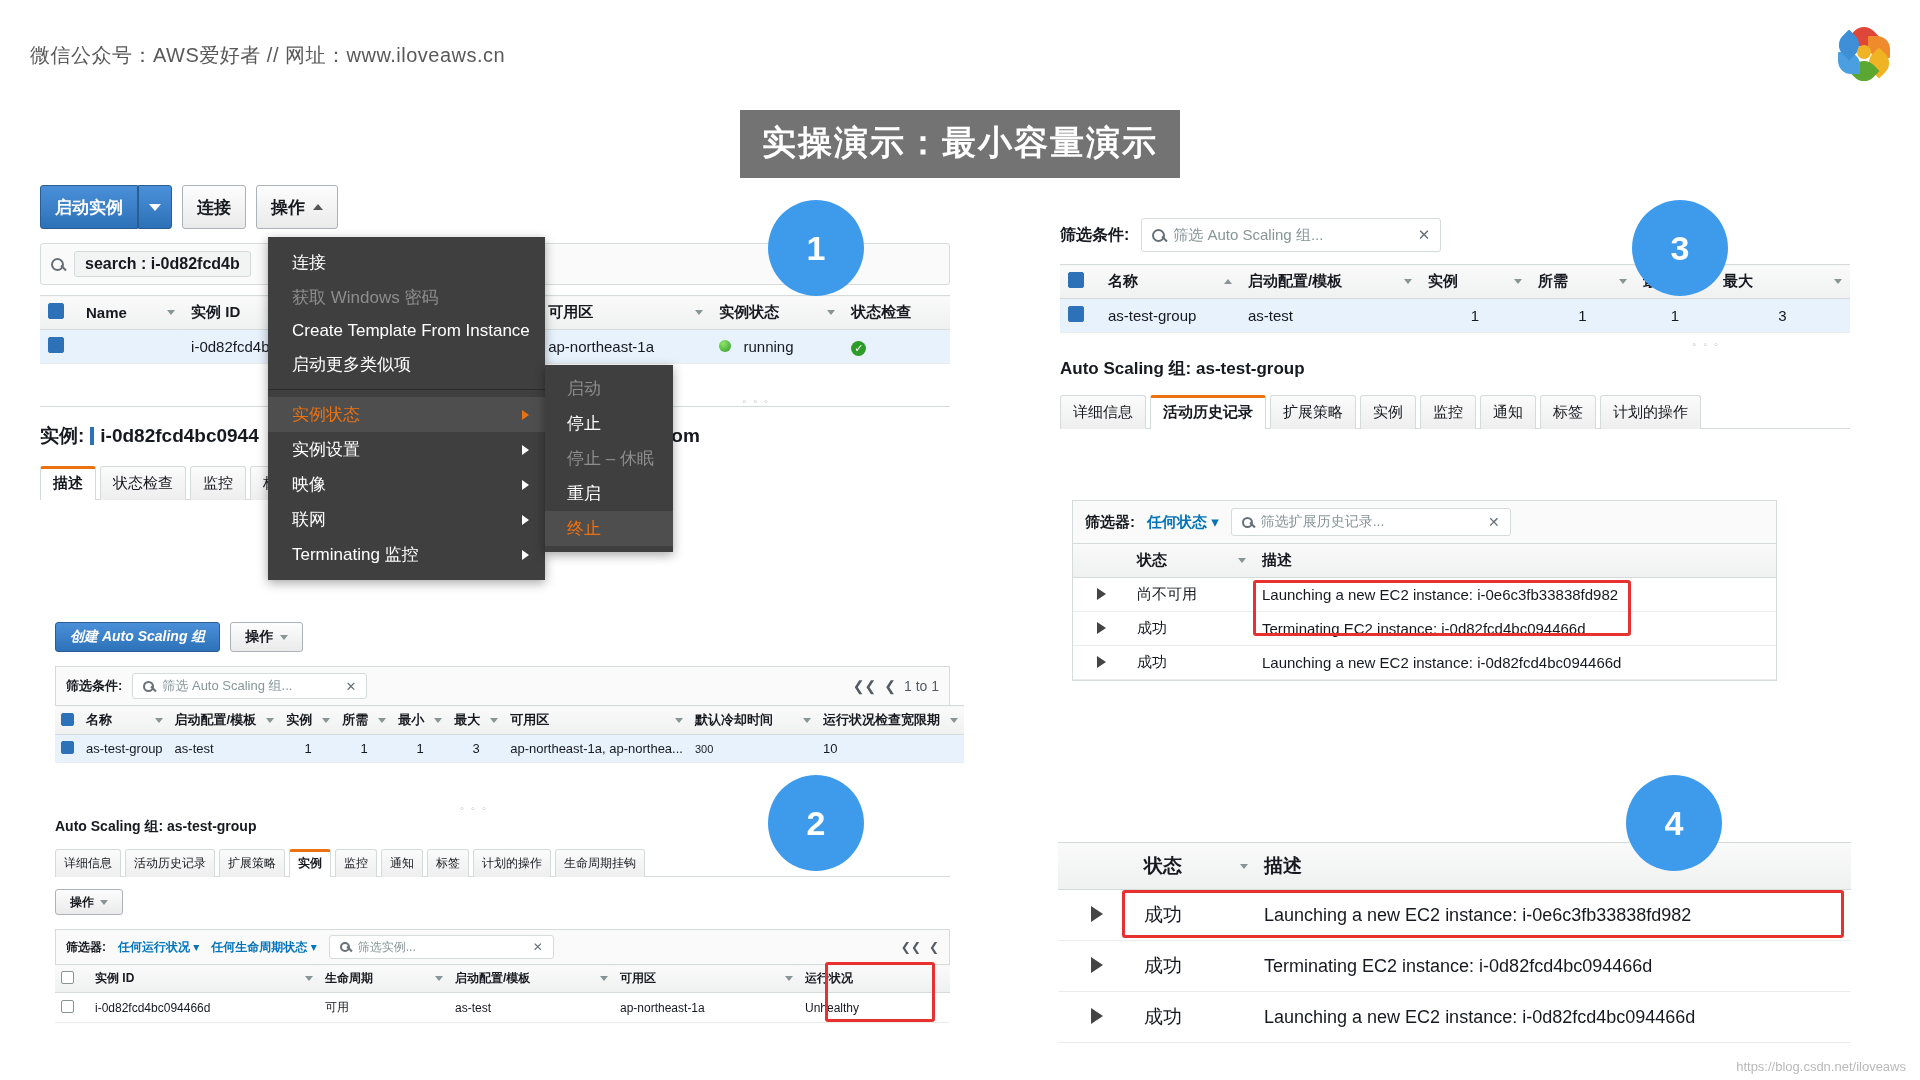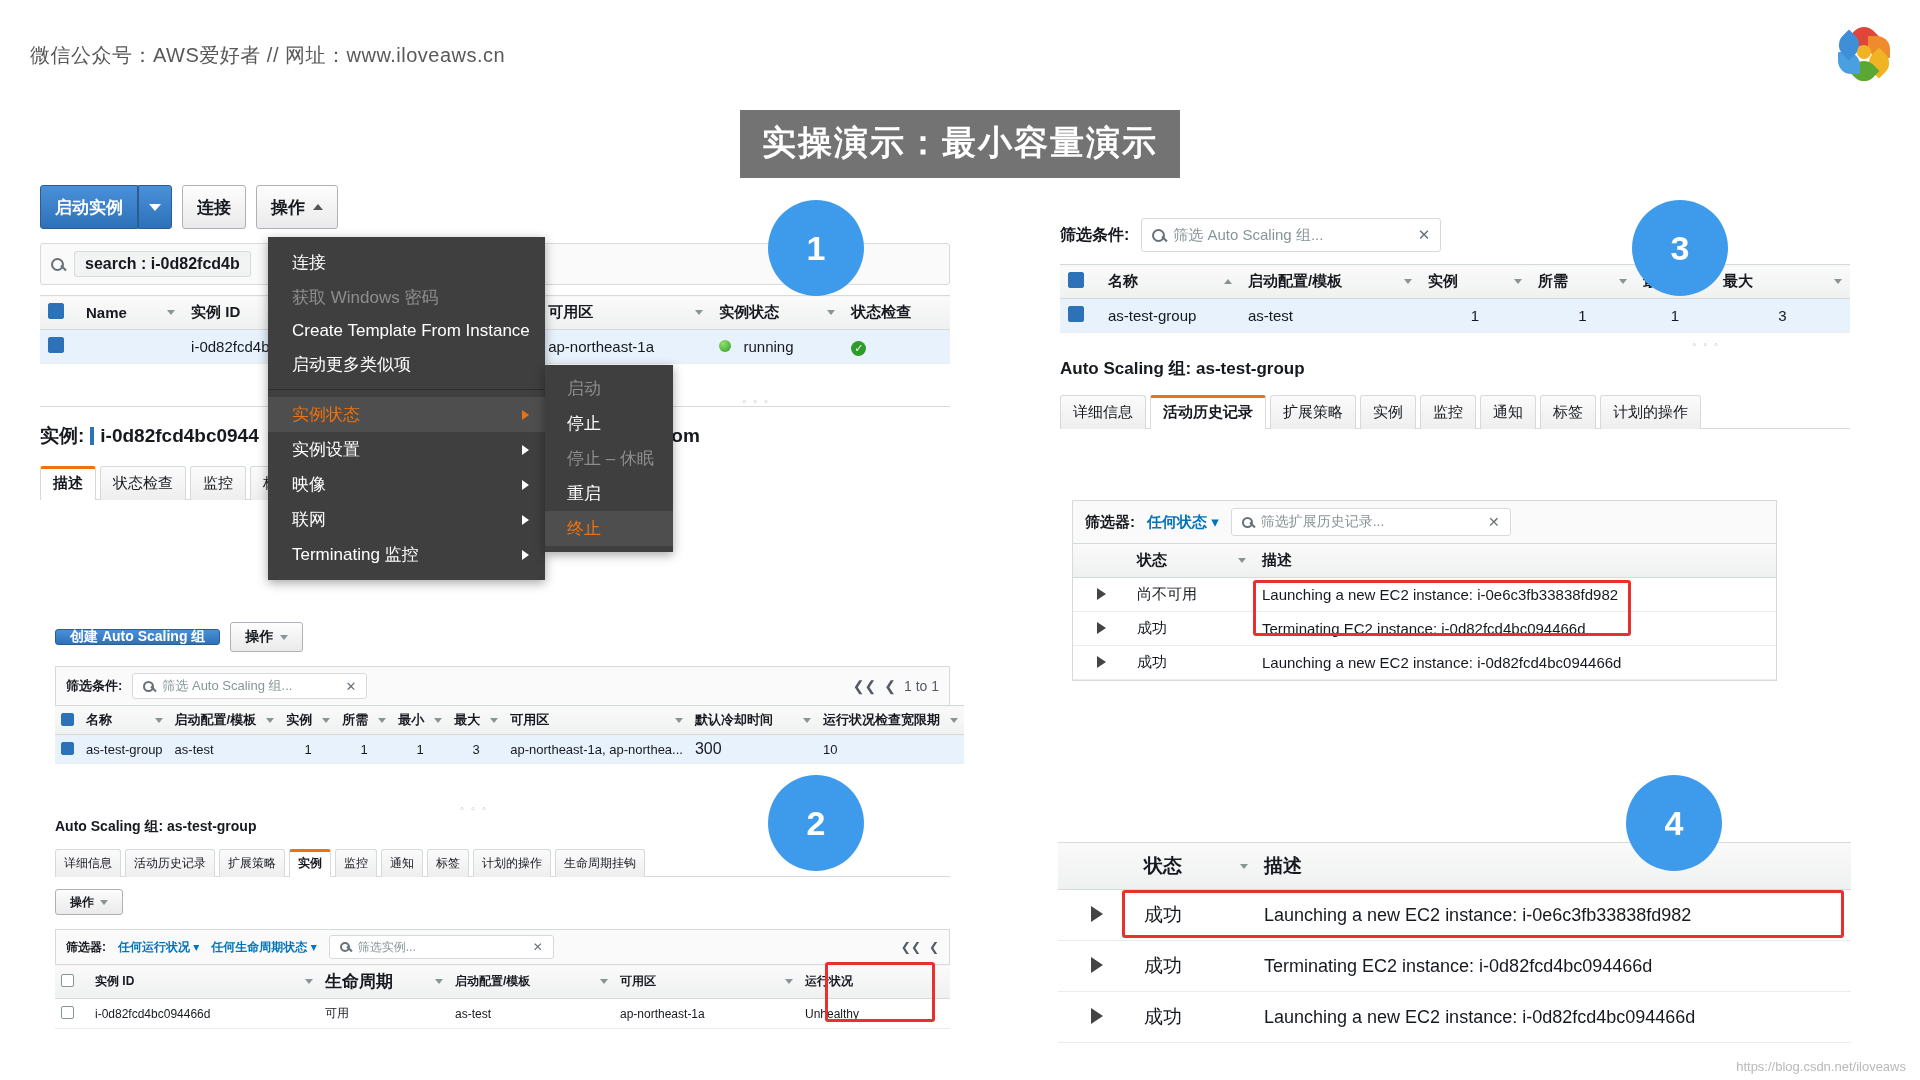--- a/index.html
+++ b/index.html
@@ -294,21 +294,21 @@
     <div class="mi" style="padding-left:22px;">
         <span>重启</span>
       </div>
     <div class="mi hl" style="padding-left:22px;">
         <span>终止</span>
       </div>
   </div>
 
   <div class="panel" style="left:55px; top:622px; width:895px;">
     <div style="display:flex; align-items:center; gap:10px;">
-      <div class="btn primary" style="height:16px; font-size:14px; border-radius:3px;">创建 Auto Scaling 组</div>
+      <div class="btn primary" style="height:30px; font-size:14px; border-radius:3px;font-style:italic;">创建 Auto Scaling 组</div>
       <div class="btn" style="height:30px; font-size:14px; gap:7px;">
         <span>操作</span>
         <span class="caret-sm"></span>
       </div>
     </div>
 
     <div style="margin-top:14px; border:1px solid #d5dbdb; border-bottom:none; background:#fafafa; padding:6px 10px; display:flex; align-items:center; gap:10px;">
       <span style="font-size:13px;font-weight:bold;color:#16191f;">筛选条件:</span>
       <div class="searchbar" style="width:235px;height:26px;font-size:13px;">
         <div class="mag" style="width:11px;height:11px;"></div>
@@ -385,21 +385,21 @@
       <tbody>
         <tr class="sel">
           <td style="padding:5px 6px;"><span class="cbx on" style="width:13px;height:13px;"></span></td>
           <td style="font-size:13px;padding:5px 6px;">as-test-group</td>
           <td style="font-size:13px;padding:5px 6px;">as-test</td>
           <td style="font-size:13px;padding:5px 6px;text-align:center;">1</td>
           <td style="font-size:13px;padding:5px 6px;text-align:center;">1</td>
           <td style="font-size:13px;padding:5px 6px;text-align:center;">1</td>
           <td style="font-size:13px;padding:5px 6px;text-align:center;">3</td>
           <td style="font-size:13px;padding:5px 6px;">ap-northeast-1a, ap-northea...</td>
-          <td style="font-size:16px;padding:5px 6px;margin-top:37px;">300</td>
+          <td style="font-size:11px;padding:5px 6px;margin-top:37px;">300</td>
           <td style="font-size:13px;padding:5px 6px;">10</td>
         </tr>
       </tbody>
     </table>
   </div>
 
   <div class="panel" style="left:55px; top:818px; width:895px;">
     <div class="grip" style="position:absolute; left:405px; top:-16px;">◦ ◦ ◦</div>
     <div style="font-size:14px; font-weight:bold; color:#16191f;">Auto Scaling 组: as-test-group</div>
 
@@ -440,21 +440,21 @@
     <table class="tbl">
       <thead>
         <tr>
           <th style="width:34px;padding:5px 6px;"><span class="cbx" style="width:13px;height:13px;"></span></th>
           <th style="font-size:12px;padding:5px 6px;width:230px;">
               <span class="hdr-flex">
                 <span>实例 ID</span>
                 <span class="caret-sm"></span>
               </span>
             </th>
-          <th style="font-size:17px;padding:5px 6px;width:130px;">
+          <th style="font-size:12px;padding:5px 6px;width:130px;">
               <span class="hdr-flex">
                 <span>生命周期</span>
                 <span class="caret-sm"></span>
               </span>
             </th>
           <th style="font-size:12px;padding:5px 6px;width:165px;">
               <span class="hdr-flex">
                 <span>启动配置/模板</span>
                 <span class="caret-sm"></span>
               </span>

